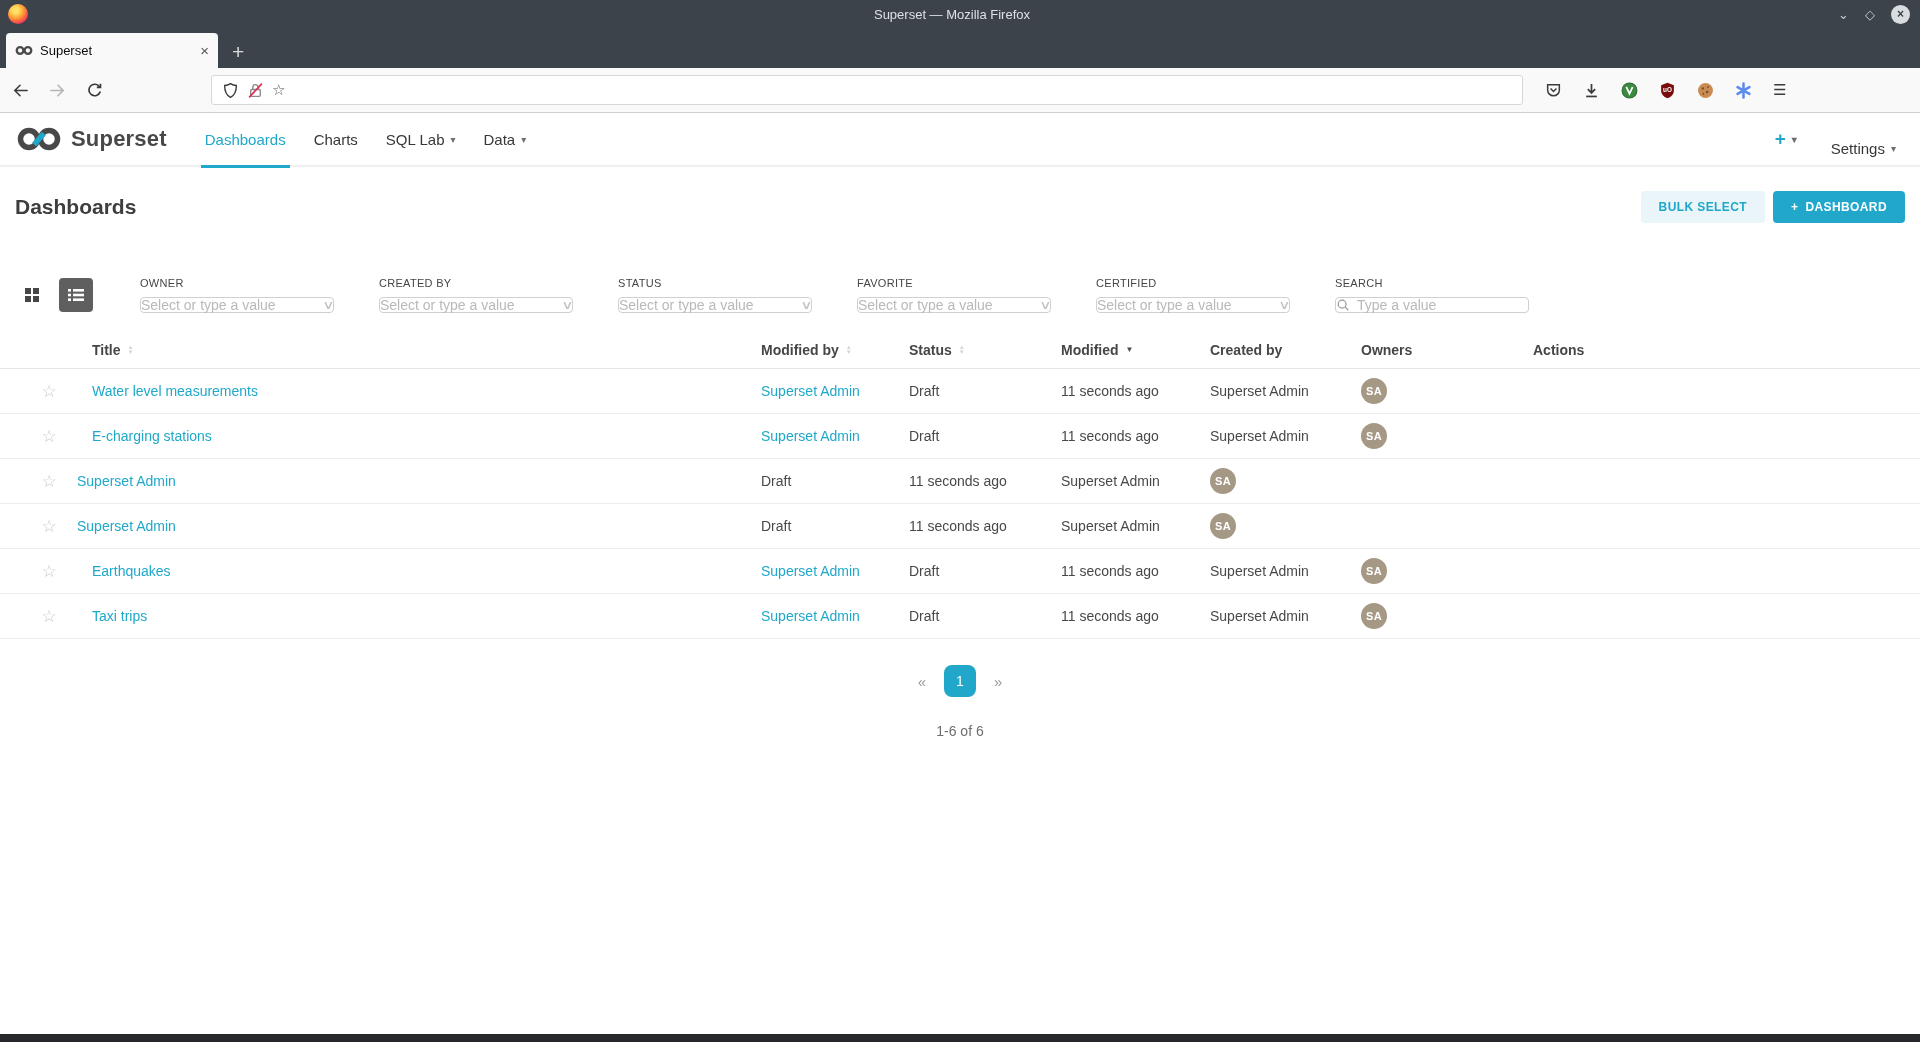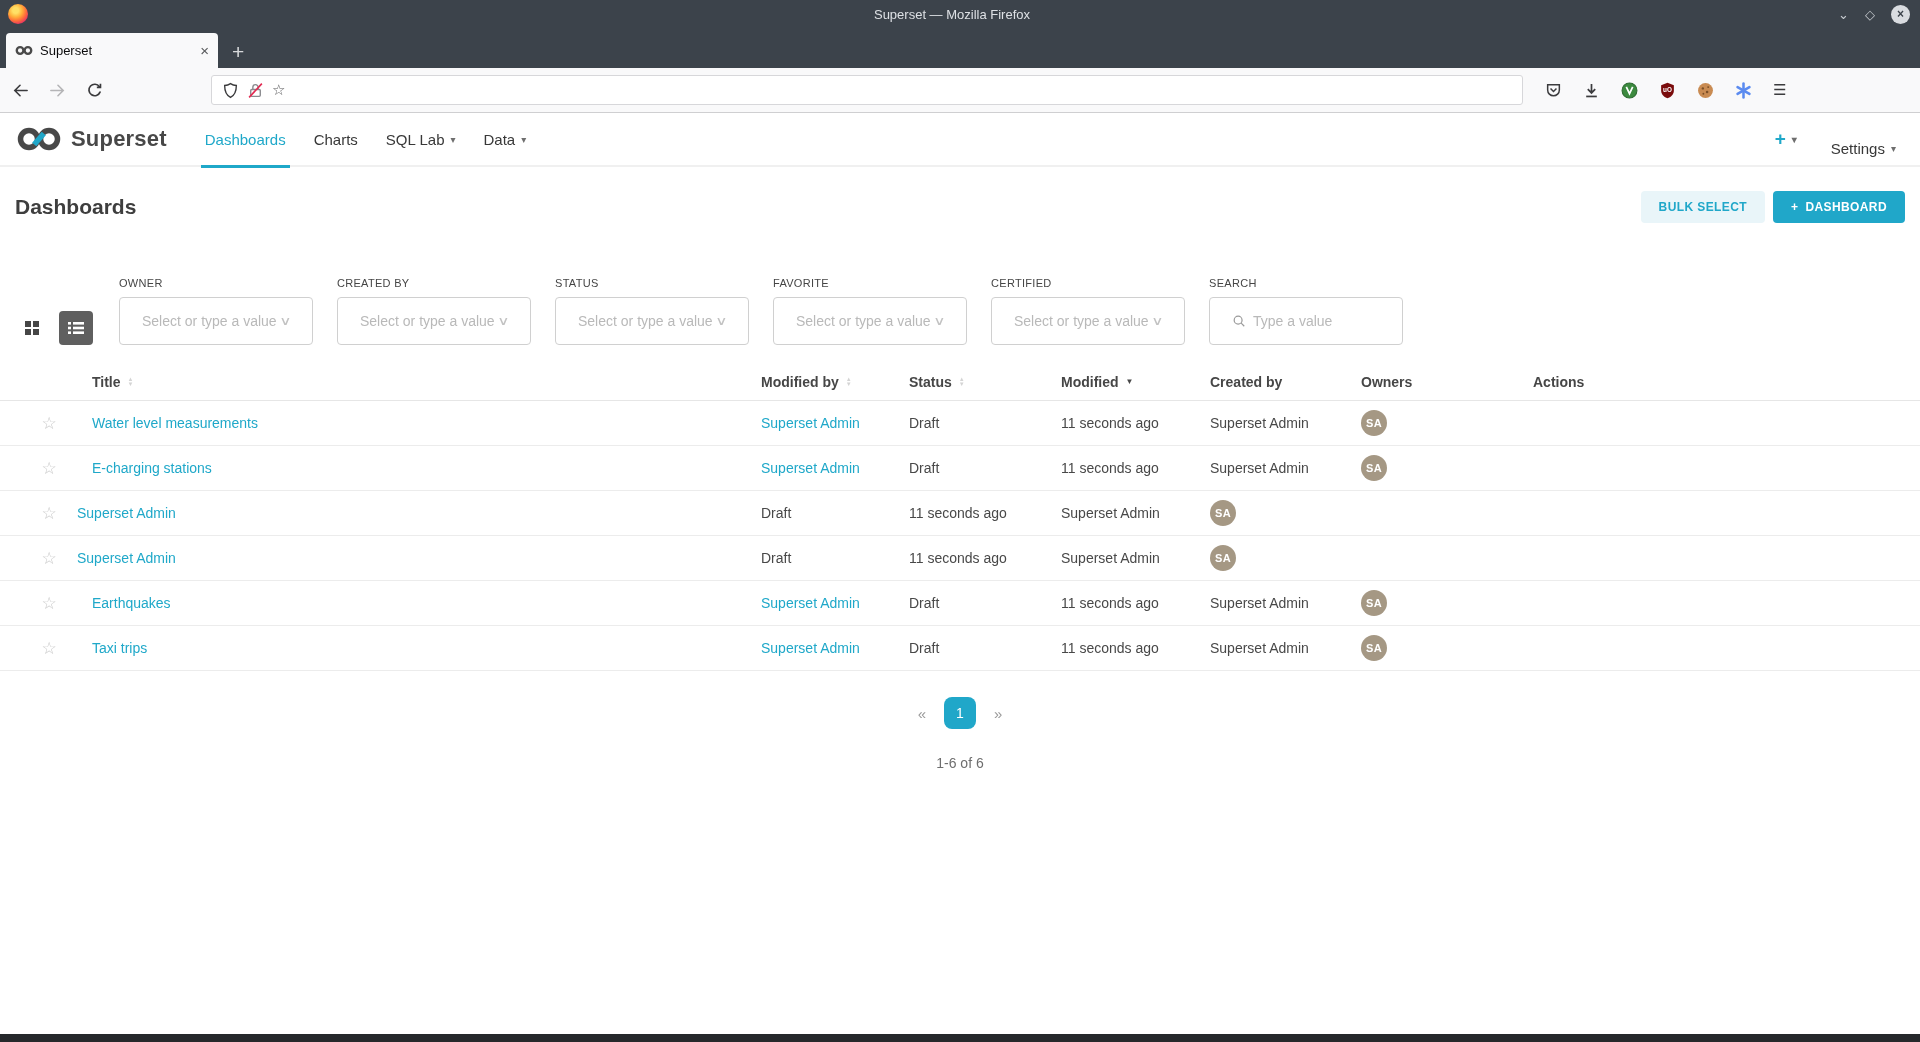--- a/index.html
+++ b/index.html
@@ -53,28 +53,28 @@
   
   .page-header { display: flex; align-items: center; padding: 24px 15px 26px; }
   .page-title { font-size: 21px; font-weight: bold; color: #3E3E3E; }
   .header-actions { margin-left: auto; display: flex; gap: 8px; }
   .btn { height: 32px; border: none; border-radius: 4px; font-family: inherit; font-size: 12px; font-weight: bold;
     letter-spacing: .4px; padding: 0 18px; cursor: pointer; display: flex; align-items: center; gap: 7px; }
   .btn-secondary { background: #E9F5F9; color: #20A7C9; }
   .btn-primary { background: #20A7C9; color: #fff; }
 
   
-  .filters { display: flex; padding: 28px 15px 0; align-items: flex-end; }
+  .filters { display: flex; padding: 28px 15px 0; align-items: center; gap: 21px; }
   .view-toggles { display: flex; align-items: center; gap: 10px; margin-right: 26px; height: 34px; }
   .toggle { width: 34px; height: 34px; border-radius: 4px; display: flex; align-items: center; justify-content: center; cursor: pointer; }
   .toggle.selected { background: #5F5F5F; }
   .filter-group { width: 194px; margin-right: 24px; }
   .filter-label { font-size: 11px; color: #454545; letter-spacing: .3px; margin-bottom: 8px; }
-  .filter-box { height: 48px; border: 1px solid #D0D0D0; border-radius: 4px; background: #fff;
-    display: flex; align-items: center; padding: 0 22px; cursor: pointer; }
+  .filter-box { height: 16px; border: 1px solid #D0D0D0; border-radius: 4px; background: #fff;
+    display: flex; align-items: center; padding: 0 0; cursor: pointer; }
   .filter-placeholder { font-size: 14px; color: #B9B9B9; flex: 1; white-space: nowrap; overflow: hidden; }
   .filter-chevron { font-size: 12px; color: #C2C2C2; transform: scaleX(1.4); }
   .search-box { gap: 7px; cursor: text; }
   .search-input { border: none; outline: none; flex: 1; font-family: inherit; font-size: 14px; color: #454545; min-width: 0; background: transparent; }
   .search-input::placeholder { color: #B9B9B9; }
 
   
   .table { margin-top: 18px; }
   .tgrid { display: grid; grid-template-columns: 56px 684px 148px 152px 149px 151px 172px 378px; align-items: center; padding: 0 21px; }
   .thead { height: 38px; border-bottom: 1px solid #E6E6E6; }

